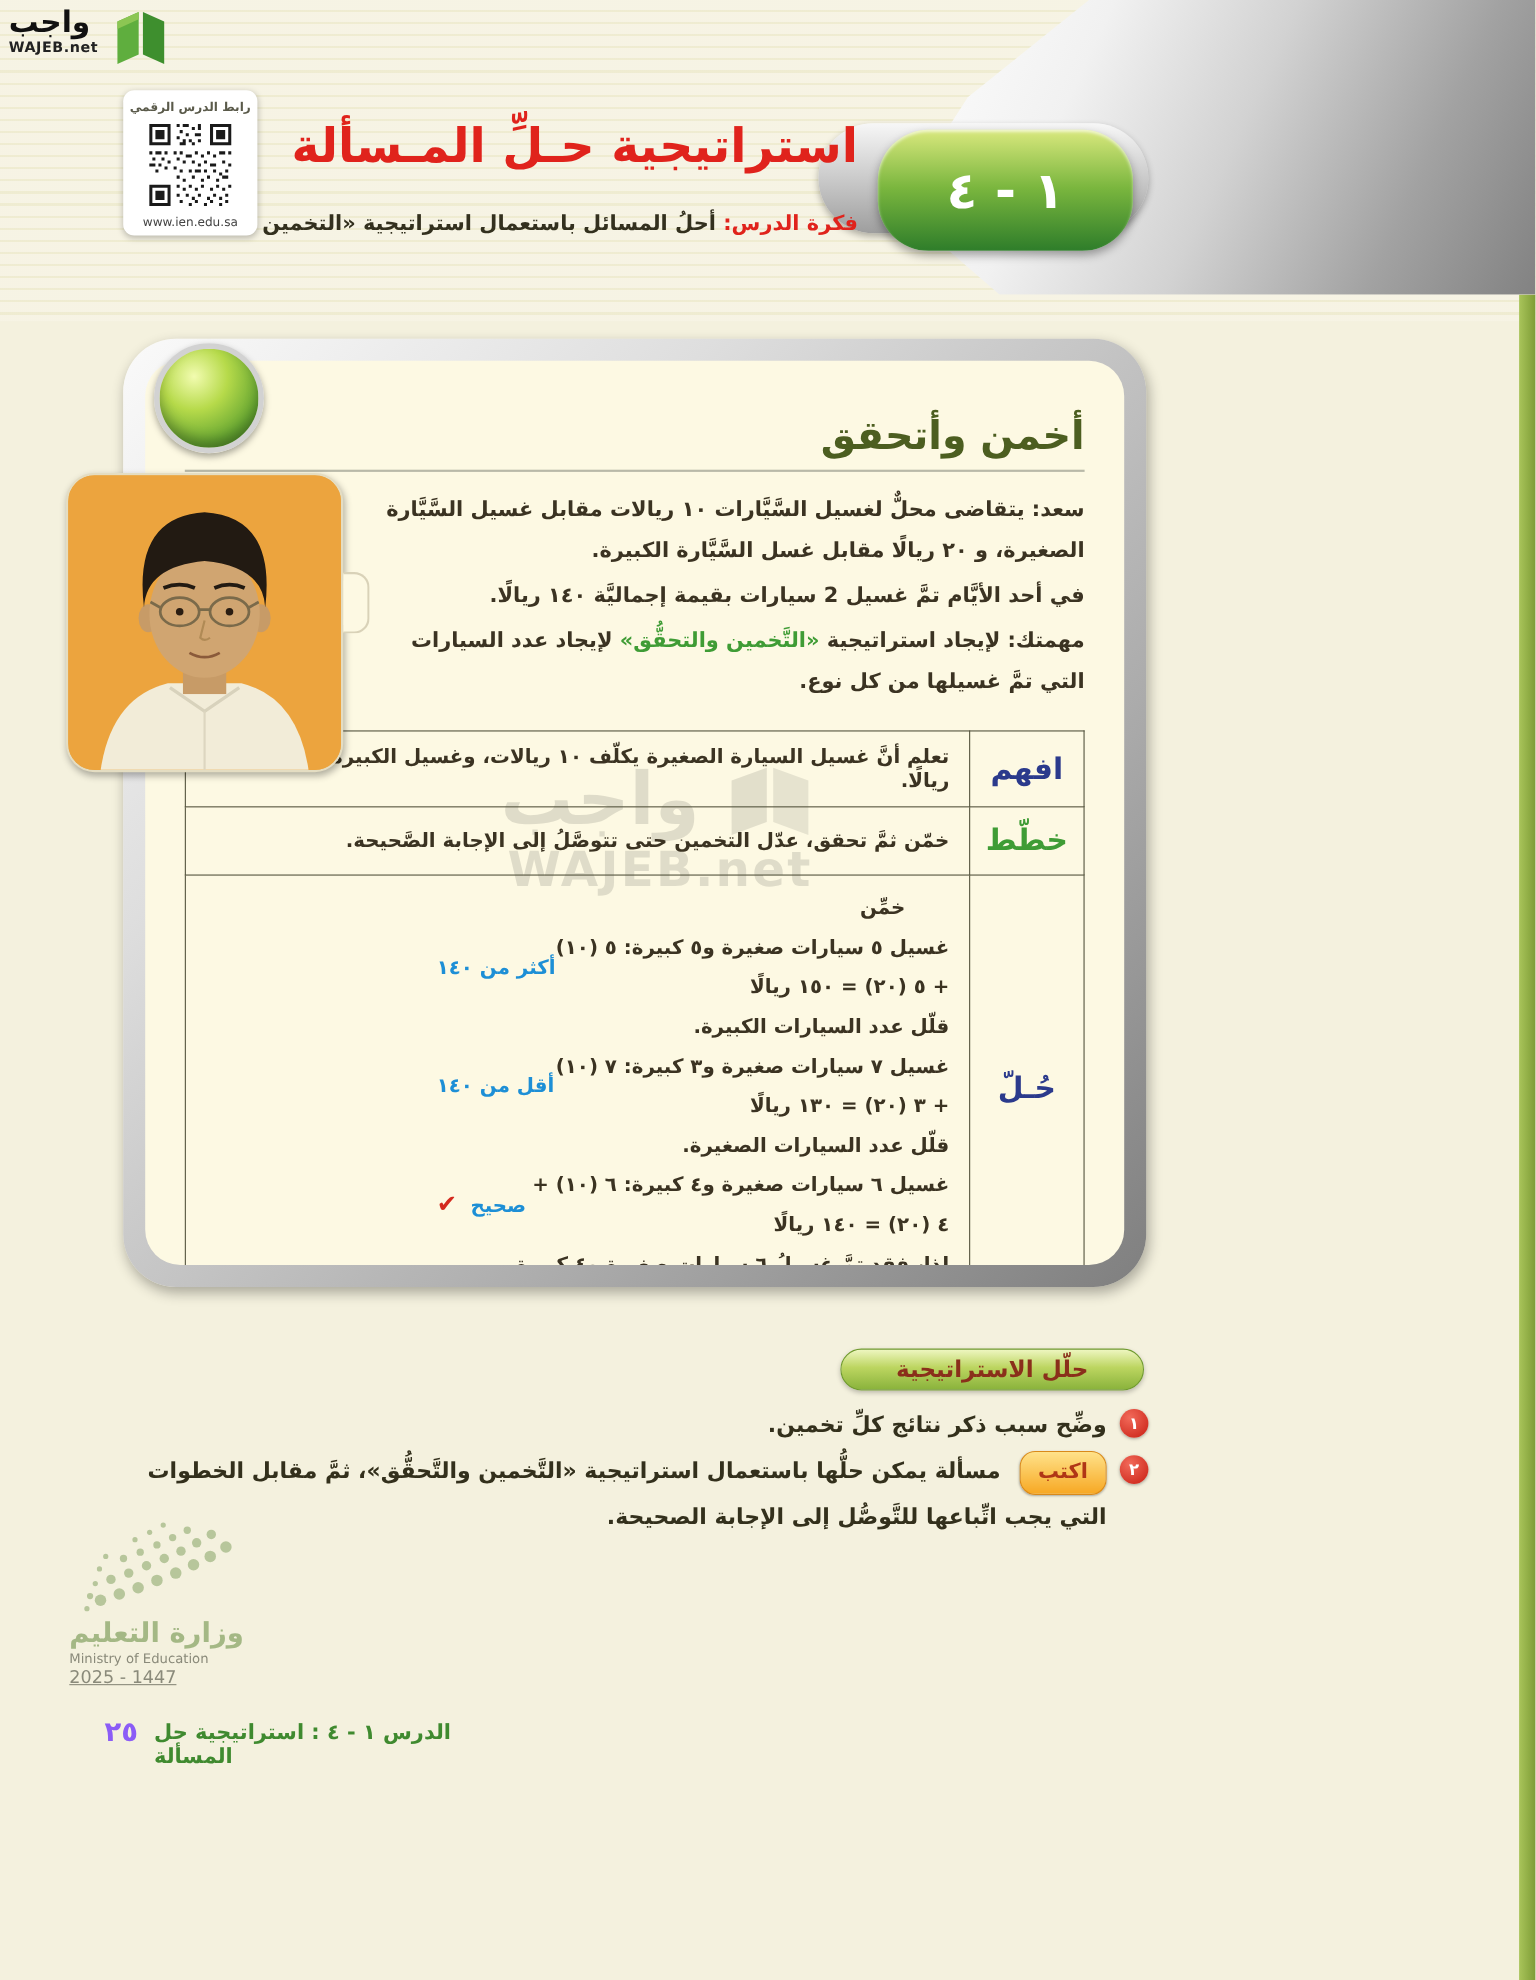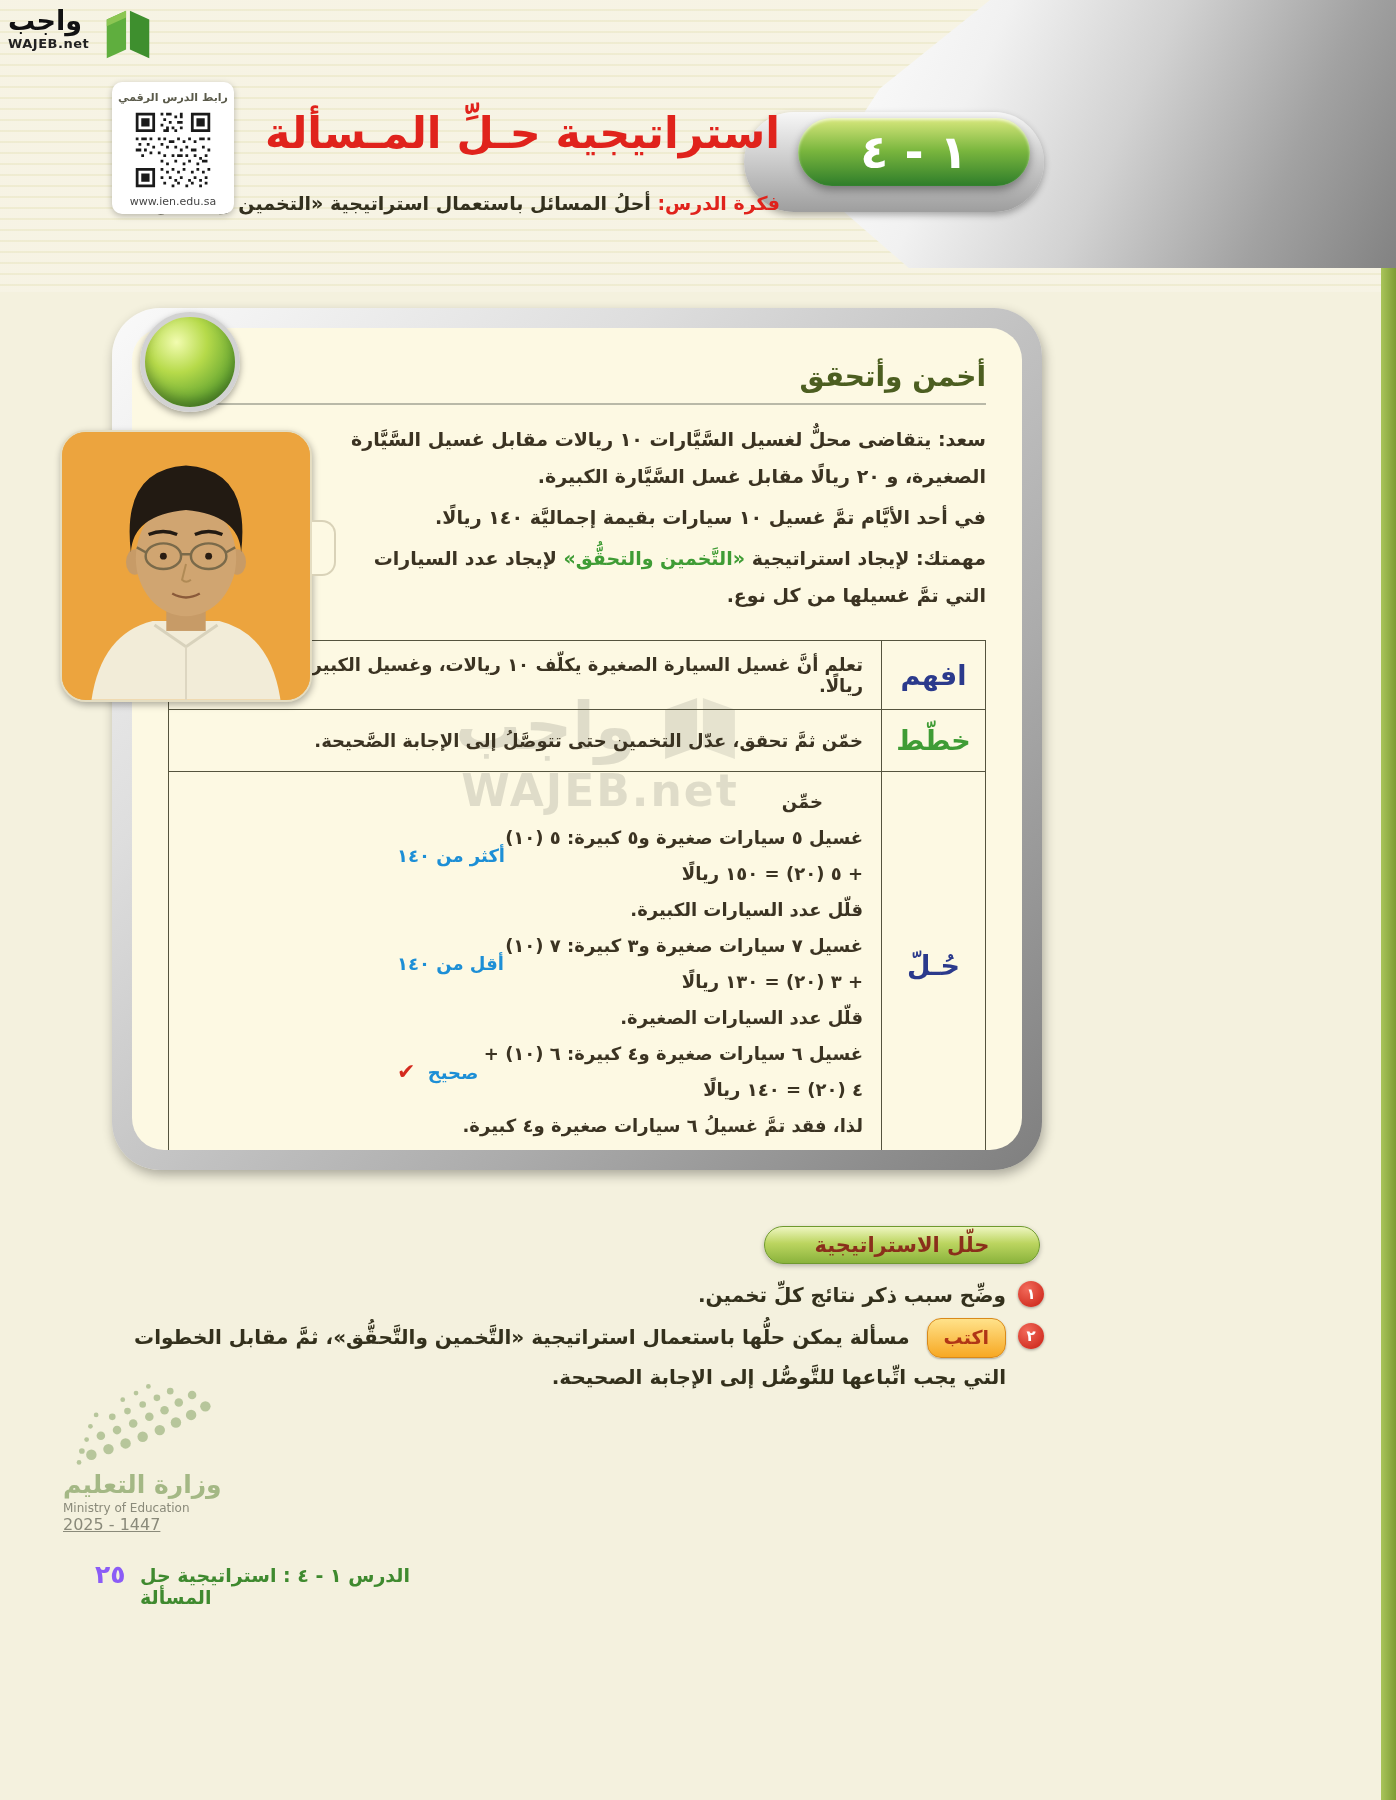--- a/index.html
+++ b/index.html
@@ -31,21 +31,21 @@
       background:#fff; border-radius:10px; box-shadow:0 2px 6px rgba(0,0,0,.25);
       display:flex; flex-direction:column; align-items:center; padding:9px 4px 6px; }
   .qr-title { font-size:11px; font-weight:bold; color:#5a5a4a; }
   .qr-svg { width:80px; height:80px; margin:6px 0 5px; }
   .qr-url { font-size:11px; color:#444; direction:ltr; }
 
   
   .badge-plate { position:absolute; top:112px; right:352px; width:300px; height:100px; z-index:2;
       border-radius:50px; background:linear-gradient(to bottom,#f7f7f7,#9e9e9e);
       box-shadow:0 3px 7px rgba(0,0,0,.3); }
-  .lesson-badge { position:absolute; top:118px; right:366px; width:232px; height:68px; z-index:3;
+  .lesson-badge { position:absolute; top:118px; right:366px; width:232px; height:110px; z-index:3;
       border-radius:46px; display:flex; align-items:center; justify-content:center;
       background:linear-gradient(to bottom,#d9e87d 0%,#7ab63e 48%,#2e7d2a 100%);
       box-shadow:0 4px 9px rgba(0,0,0,.35), inset 0 2px 3px rgba(255,255,255,.65);
       color:#fff; font-size:46px; font-weight:bold; }
   .title { position:absolute; top:108px; right:616px; width:620px; z-index:2;
       text-align:right; color:#e0231c; font-size:43px; font-weight:bold; }
   .idea { position:absolute; top:192px; right:616px; width:700px; z-index:2;
       text-align:right; font-size:19px; color:#33301e; font-weight:bold; }
   .idea-label { color:#e0231c; }
 
@@ -54,22 +54,22 @@
       border-radius:48px;
       background:linear-gradient(135deg,#fafafa 0%,#dedede 30%,#ababab 70%,#7f7f7f 100%);
       box-shadow:2px 5px 12px rgba(0,0,0,.3); }
   .example-inner { position:absolute; inset:20px; border-radius:32px; background:#fdf9e3;
       padding:26px 36px; overflow:hidden; }
   .green-sphere { position:absolute; left:140px; top:312px; width:100px; height:100px; z-index:5;
       border-radius:50%; border:5px solid #d2d2d2;
       background:radial-gradient(circle at 35% 28%,#f2fcb0 0%,#b6da4a 35%,#68a832 70%,#3c7a22 100%);
       box-shadow:inset 0 -7px 11px rgba(0,0,0,.25), 0 3px 7px rgba(0,0,0,.35); }
 
-  .example-heading { position:relative; z-index:1; margin-top:6px; padding-bottom:10px;
-      text-align:right; color:#4c5e20; font-size:28px; font-weight:bold;
+  .example-heading { position:relative; z-index:1; margin-top:22px; padding-bottom:10px;
+      text-align:right; color:#4c5e20; font-size:36px; font-weight:bold;
       border-bottom:2px solid #b9b9a8; }
 
   .photo-frame { position:absolute; left:60px; top:430px; width:252px; height:272px; z-index:6;
       border-radius:26px; overflow:hidden; border:2px solid #e4ddc2;
       box-shadow:1px 3px 7px rgba(0,0,0,.3); background:#eca43e; }
   .photo-frame svg { display:block; width:100%; height:100%; }
   .photo-tab { position:absolute; left:312px; top:520px; width:24px; height:56px; z-index:6;
       background:#fdf9e3; border:2px solid #d9d2b8; border-left:none;
       border-radius:0 14px 14px 0; }
 
@@ -189,21 +189,21 @@
         <div class="wm-en">WAJEB.net</div>
       </div>
 
       <h2 class="example-heading">أخمن وأتحقق</h2>
 
       <div class="problem-text">
         <p>
           <span>سعد:</span>
           <span>يتقاضى محلٌّ لغسيل السَّيَّارات ١٠ ريالات مقابل غسيل السَّيَّارة الصغيرة، و ٢٠ ريالًا مقابل غسل السَّيَّارة الكبيرة.</span>
         </p>
-        <p>في أحد الأيَّام تمَّ غسيل ١٠ سيارات بقيمة إجماليَّة ١٤٠ ريالًا.</p>
+        <p>في أحد الأيَّام تمَّ غسيل 2 سيارات بقيمة إجماليَّة ١٤٠ ريالًا.</p>
         <p>
           <span>مهمتك:</span>
           <span>لإيجاد استراتيجية</span>
           <span class="strategy-name">«التَّخمين والتحقُّق»</span>
           <span>لإيجاد عدد السيارات التي تمَّ غسيلها من كل نوع.</span>
         </p>
       </div>
 
       <table class="strategy-table">
         <tbody>

